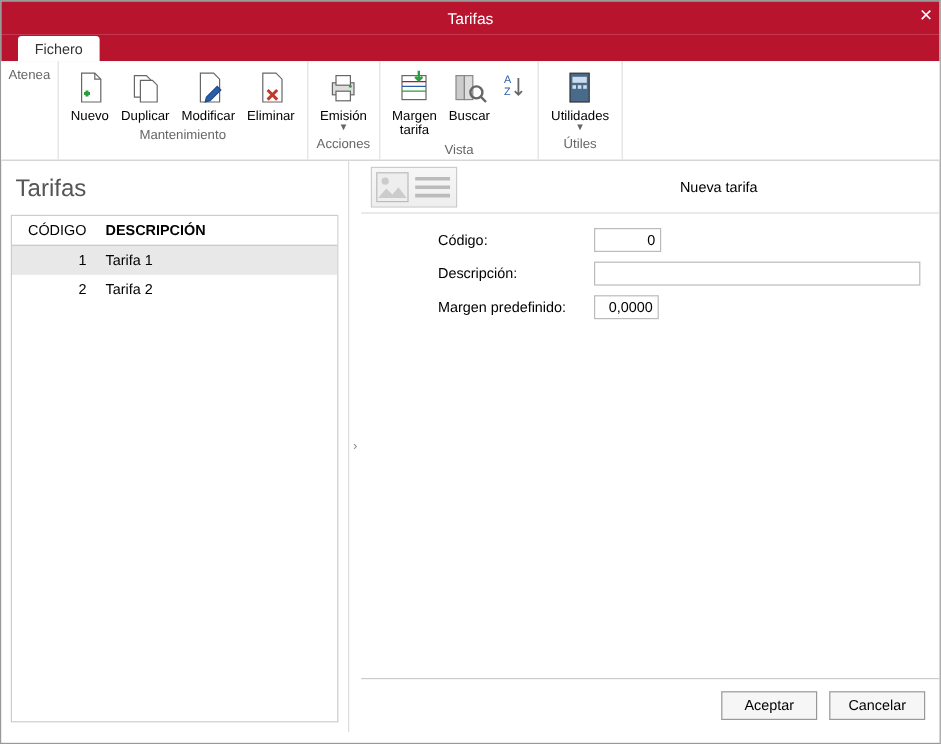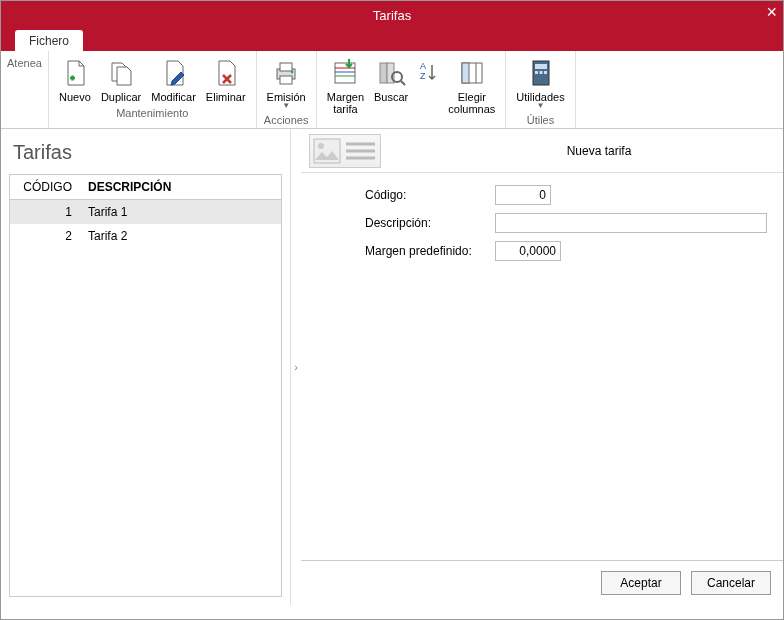--- a/index.html
+++ b/index.html
@@ -37,21 +37,21 @@
 .right { flex: 1; display: flex; flex-direction: column; }
 .detail-hdr { border-bottom: 1px solid #ddd; display: flex; align-items: center; padding: 4px 8px; height: 44px; gap: 32px; }
 .thumb { width: 72px; height: 34px; border: 1px solid #ccc; background: linear-gradient(#f7f7f7,#eee); margin-right: 10px; display:flex; align-items:center; justify-content:center; }
 .detail-hdr .dtitle { flex: 1; text-align: center; font-size: 12px; }
 .form { padding: 12px 16px; font-size: 12px; }
 .frow { display: flex; align-items: center; margin-bottom: 8px; margin-left: 48px; }
 .frow label { width: 130px; }
 .frow input[type=text] { border: 1px solid #bbb; padding: 2px 4px; font-size: 12px; }
 .codigo-in { width: 56px; text-align: right; }
 .desc-in { flex: 1; }
-.margen-in { width: 66px; text-align: right; }
+.margen-in { width: 54px; text-align: right; }
 .chk { display: flex; align-items: center; gap: 4px; }
 .chk input { width: 13px; height: 13px; }
 
 .footer { border-top: 1px solid #ccc; padding: 10px 12px; display: flex; justify-content: flex-end; gap: 10px; margin-top: auto; }
 .footer button { font-size: 12px; padding: 4px 0; width: 80px; border: 1px solid #999; background: #f6f6f6; cursor: pointer; }
 
 svg { display: block; }
 </style>
 </head>
 <body>
@@ -158,31 +158,22 @@
       </div>
       <div class="rbtn" style="min-width:24px">
         <span class="icon" style="width:20px">
           <svg width="20" height="32" viewBox="0 0 20 32">
               <text x="2" y="12" font-size="9" fill="#2a5ca8">A</text>
               <text x="2" y="22" font-size="9" fill="#2a5ca8">Z</text>
               <path d="M14 8v14M11 19l3 3 3-3" fill="none" stroke="#666" stroke-width="1.5"></path>
             </svg>
         </span>
       </div>
-      <div class="rbtn">
-        <span class="icon">
-          <svg width="32" height="32" viewBox="0 0 32 32">
-              <rect x="6" y="6" width="20" height="20" fill="#fff" stroke="#666"></rect>
-              <rect x="6" y="6" width="7" height="20" fill="#cfe0f5" stroke="#666"></rect>
-              <line x1="20" y1="6" x2="20" y2="26" stroke="#666"></line>
-            </svg>
-        </span>
-        <span class="lbl"><span>Elegir</span><br><span>columnas</span></span>
-      </div>
-    </div>
+    </div>
+    <div class="caption">Vista</div>
   </div>
 
   <div class="rgroup">
     <div class="items">
       <div class="rbtn">
         <span class="icon">
           <svg width="32" height="32" viewBox="0 0 32 32">
               <rect x="8" y="4" width="16" height="24" fill="#4a6a8a" stroke="#333"></rect>
               <rect x="10" y="7" width="12" height="5" fill="#cde"></rect>
               <rect x="10" y="14" width="3" height="3" fill="#cde"></rect>

